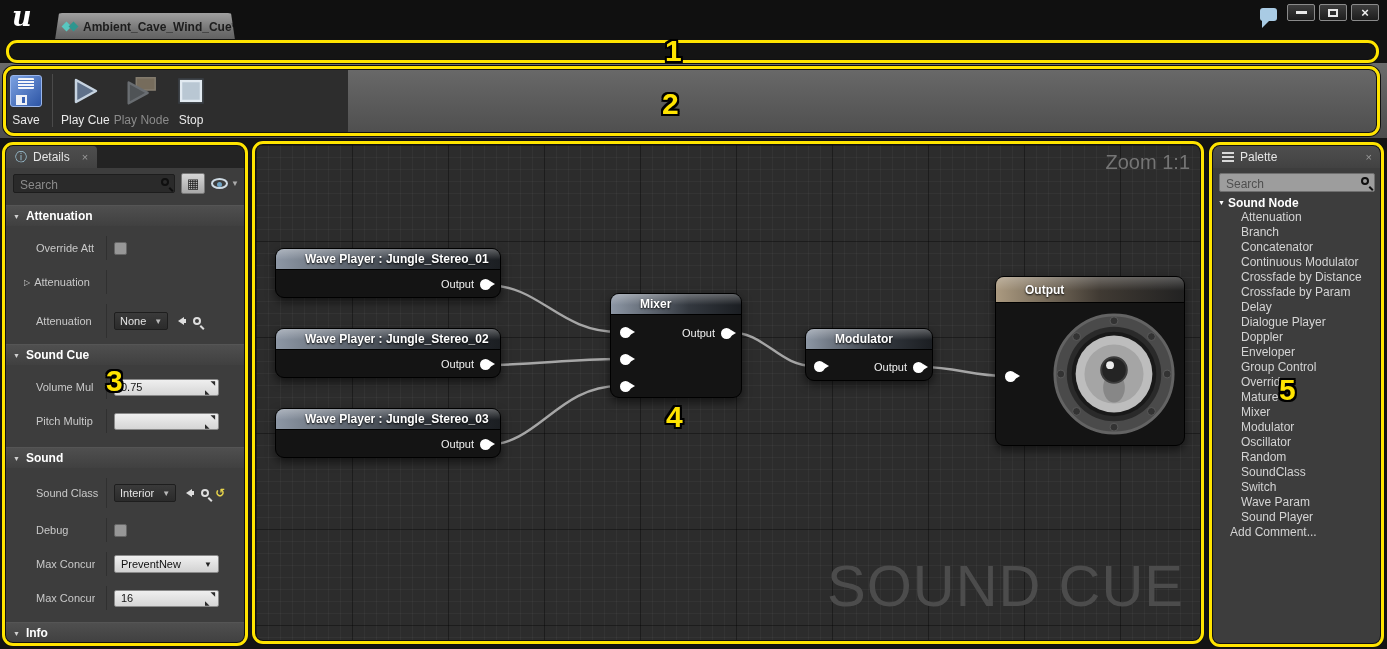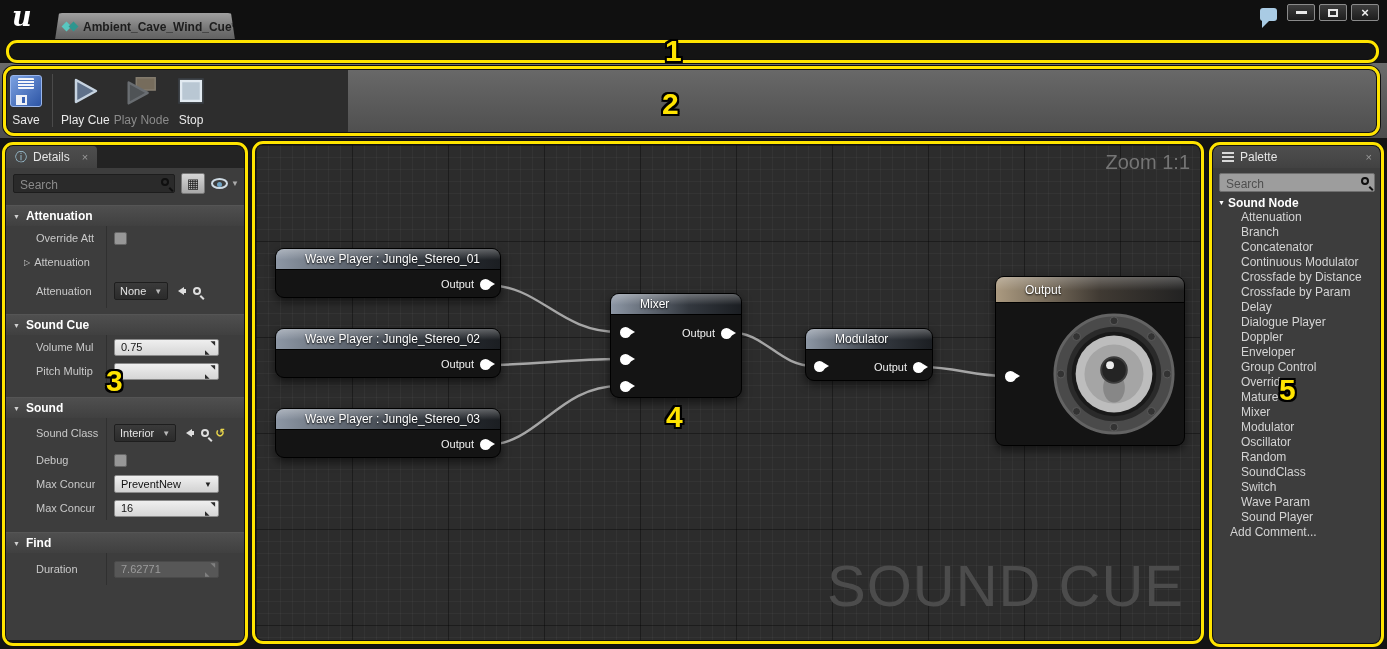--- a/index.html
+++ b/index.html
@@ -77,21 +77,21 @@
   .eye::after { content:''; position:absolute; left:4px; top:1.5px; width:5px; height:5px;
     border-radius:50%; background:#6fa3c4; }
   .caret { color:#aaa; font-size:8px; }
 
   
   #details { left:6px; top:146px; width:240px; height:494px; }
   .sect-head { height:21px; background:linear-gradient(#4f4f4f,#404040); border-top:1px solid #555;
     display:flex; align-items:center; gap:6px; padding-left:7px; margin-top:6px; }
   .sect-head .tri { color:#d0d0d0; font-size:7px; }
   .sect-head .st { color:#fff; font-size:12px; font-weight:bold; }
-  .drow { display:flex; align-items:stretch; min-height:24px; background:#3d3d3d; }
+  .drow { display:flex; align-items:stretch; min-height:24px; background:#3d3d3d;margin-top:10px; }
   .dlabel-col { width:100px; display:flex; align-items:center; padding-left:30px; position:relative; }
   .dlabel-col.expand { padding-left:18px; gap:4px; }
   .dlabel { font-size:11px; color:#c9c9c9; white-space:nowrap; overflow:hidden; }
   .dval { flex:1; border-left:1px solid #303030; display:flex; align-items:center; gap:6px; padding-left:7px; }
   .chk { width:13px; height:13px; background:#979797; border:1px solid #666; border-radius:2px; }
   .dd-dark { height:18px; background:linear-gradient(#3a3a3a,#2b2b2b); border:1px solid #1e1e1e;
     border-radius:2px; color:#e4e4e4; font-size:11px; display:flex; align-items:center;
     gap:8px; padding:0 5px; }
   .dd-dark .caret { color:#b9b9b9; }
   .dd-light { width:105px; height:18px; background:linear-gradient(#f0f0f0,#d2d2d2);
@@ -128,21 +128,21 @@
   #zoom-label { position:absolute; right:12px; top:6px; font-size:20px; color:#757575; }
   #watermark { position:absolute; right:18px; bottom:22px; font-size:58px; color:#4c4c4c;
     letter-spacing:1px; }
   #wires { position:absolute; left:0; top:0; width:946px; height:496px; }
   .node { position:absolute; background:#141414; border:1px solid #000; border-radius:9px;
     box-shadow:0 4px 10px rgba(0,0,0,.55); }
   .node-head { height:21px; border-radius:8px 8px 0 0; border-bottom:1px solid #000;
     display:flex; align-items:center; padding-left:11px;
     background:linear-gradient(to bottom, rgba(255,255,255,.30), rgba(255,255,255,0) 55%),
                linear-gradient(to right, #8d97a5, #33383f 60%, #1b1e22); }
-  .node-head .nt { font-size:12px; font-weight:normal; color:#fff; text-shadow:0 1px 2px #000; white-space:nowrap;padding-left:18px; }
+  .node-head .nt { font-size:12px; font-weight:bold; color:#fff; text-shadow:0 1px 2px #000; white-space:nowrap;padding-left:18px; }
   .node.output-node .node-head { height:26px;
     background:linear-gradient(to bottom, rgba(255,255,255,.25), rgba(255,255,255,0) 55%),
                linear-gradient(to right, #ab9a80, #403a33 55%, #222); }
   .pin { position:relative; width:11px; height:11px; background:#fff; border-radius:50%; }
   .pin::after { content:''; position:absolute; left:10px; top:2px;
     border-left:5px solid #fff; border-top:3.5px solid transparent; border-bottom:3.5px solid transparent; }
   .outrow { position:absolute; display:flex; align-items:center; gap:6px; }
   .outrow .ol { font-size:11px; color:#f0f0f0; }
   .pin-abs { position:absolute; }
 
@@ -369,21 +369,21 @@
       <div class="dval">
         <span class="numfield">
           <span>16</span>
           <span class="spin"></span>
         </span>
       </div>
     </div>
 
     <div class="sect-head" style="margin-top:12px">
       <span class="tri">▼</span>
-      <span class="st">Find</span>
+      <span class="st">Info</span>
     </div>
     <div class="drow" style="height:32px">
       <div class="dlabel-col">
           <span class="dlabel">Duration</span>
         </div>
       <div class="dval">
         <span class="numfield gray">
           <span>7.62771</span>
           <span class="spin"></span>
         </span>

